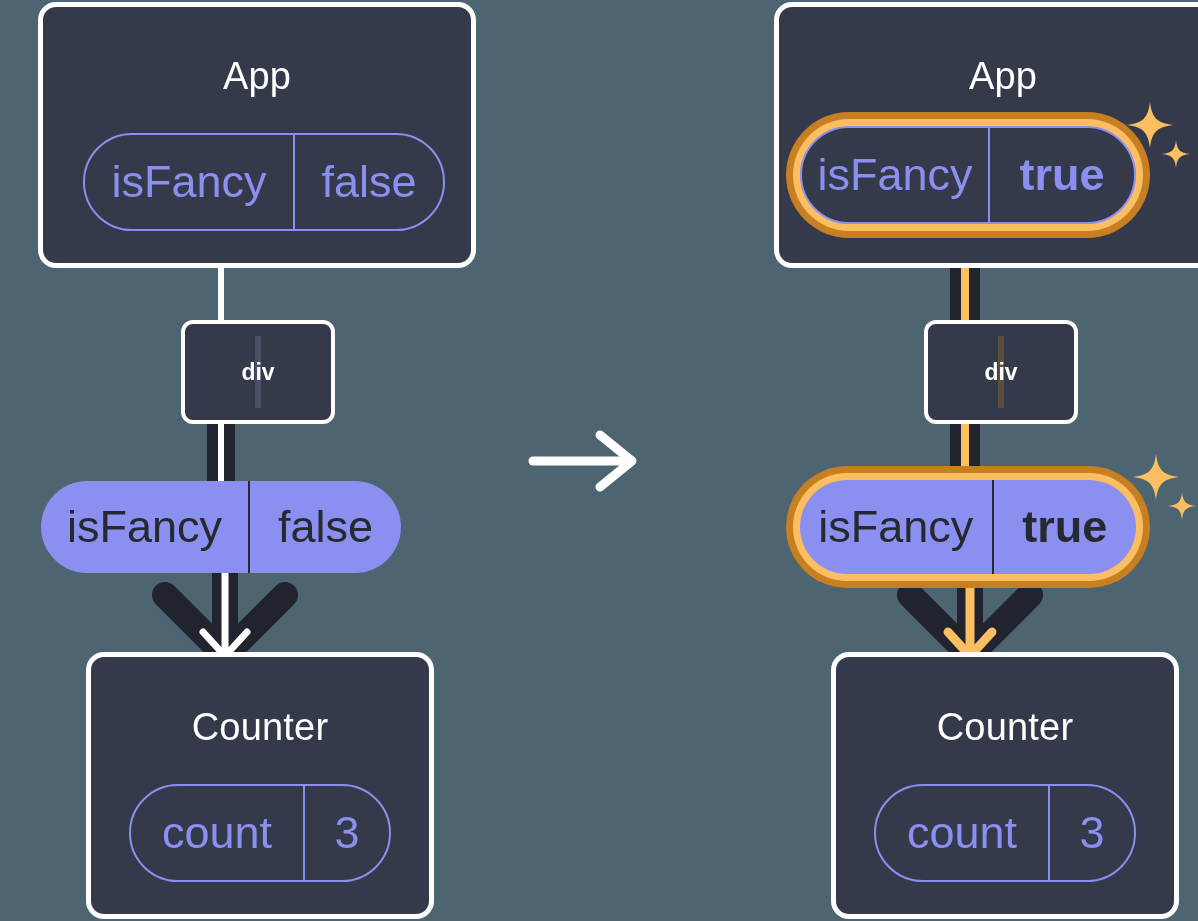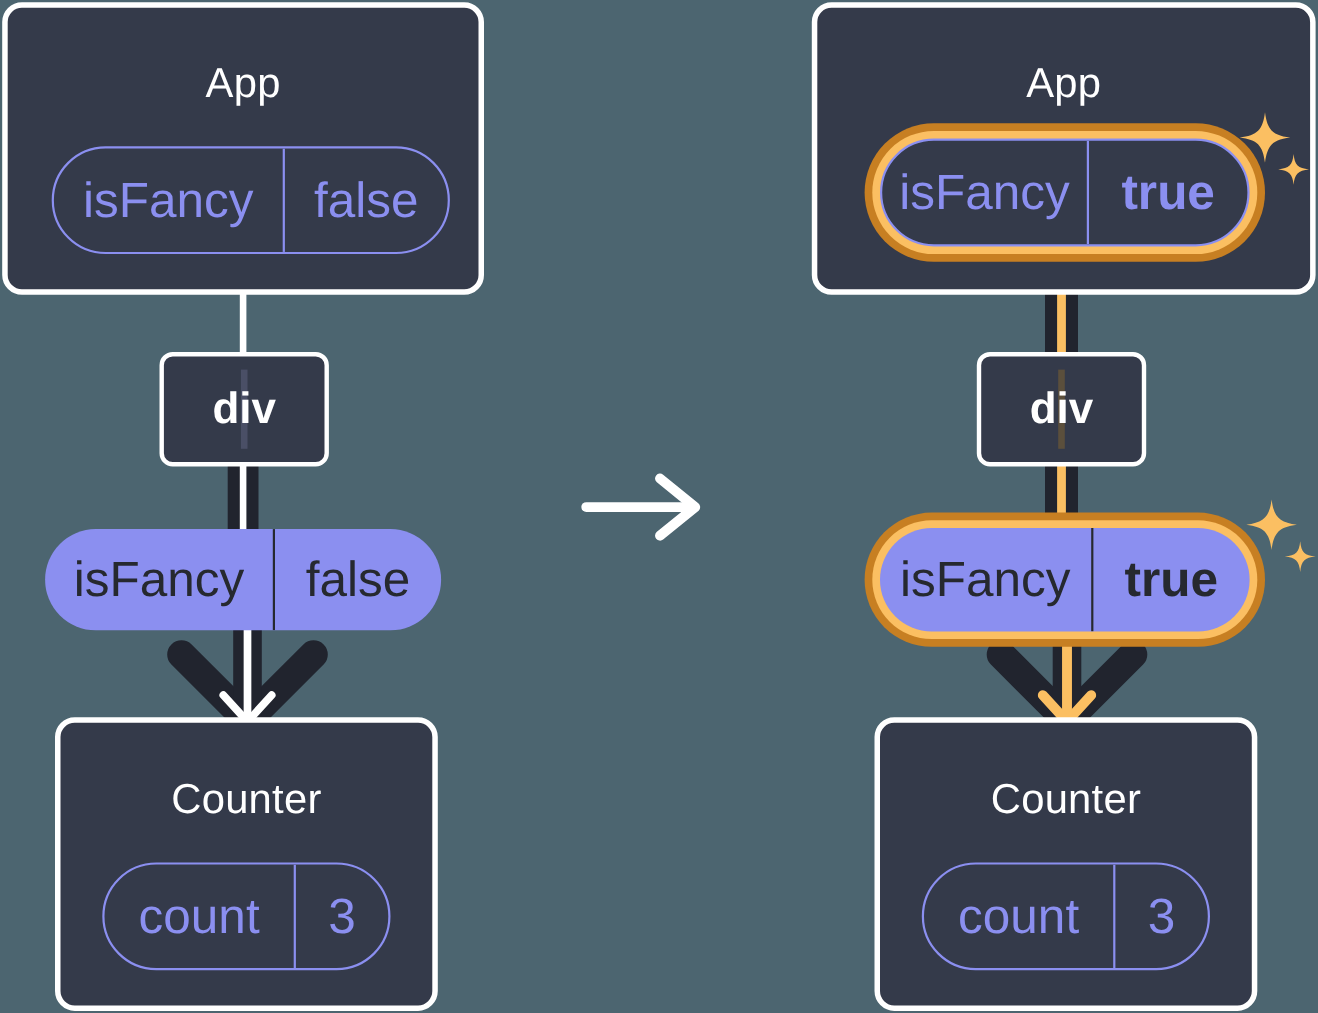--- a/index.html
+++ b/index.html
@@ -11,20 +11,21 @@
   }
   #stage { position: relative; width: 1198px; height: 921px; }
 
   
   .panel {
     position: absolute;
     background: #343a4a;
     border: 5px solid #ffffff;
     border-radius: 18px;
     z-index: 30;
+    margin-left: 36px;
   }
   .panel.div-node {
     border-width: 4px;
     border-radius: 12px;
     z-index: 40;
   }
   .panel-title {
     position: absolute;
     left: 0; right: 0;
     text-align: center;
@@ -33,21 +34,21 @@
     font-weight: 400;
     letter-spacing: .2px;
     white-space: nowrap;
   }
   .div-label {
     position: absolute;
     left: 0; right: 0; top: 50%;
     transform: translateY(-50%);
     text-align: center;
     color: #ffffff;
-    font-size: 40px;
+    font-size: 23px;
     font-weight: 700;
     z-index: 3;
   }
   
   .div-ghost {
     position: absolute;
     top: 12px; bottom: 12px;
     left: 50%; margin-left: -3px;
     width: 6px;
     z-index: 1;

